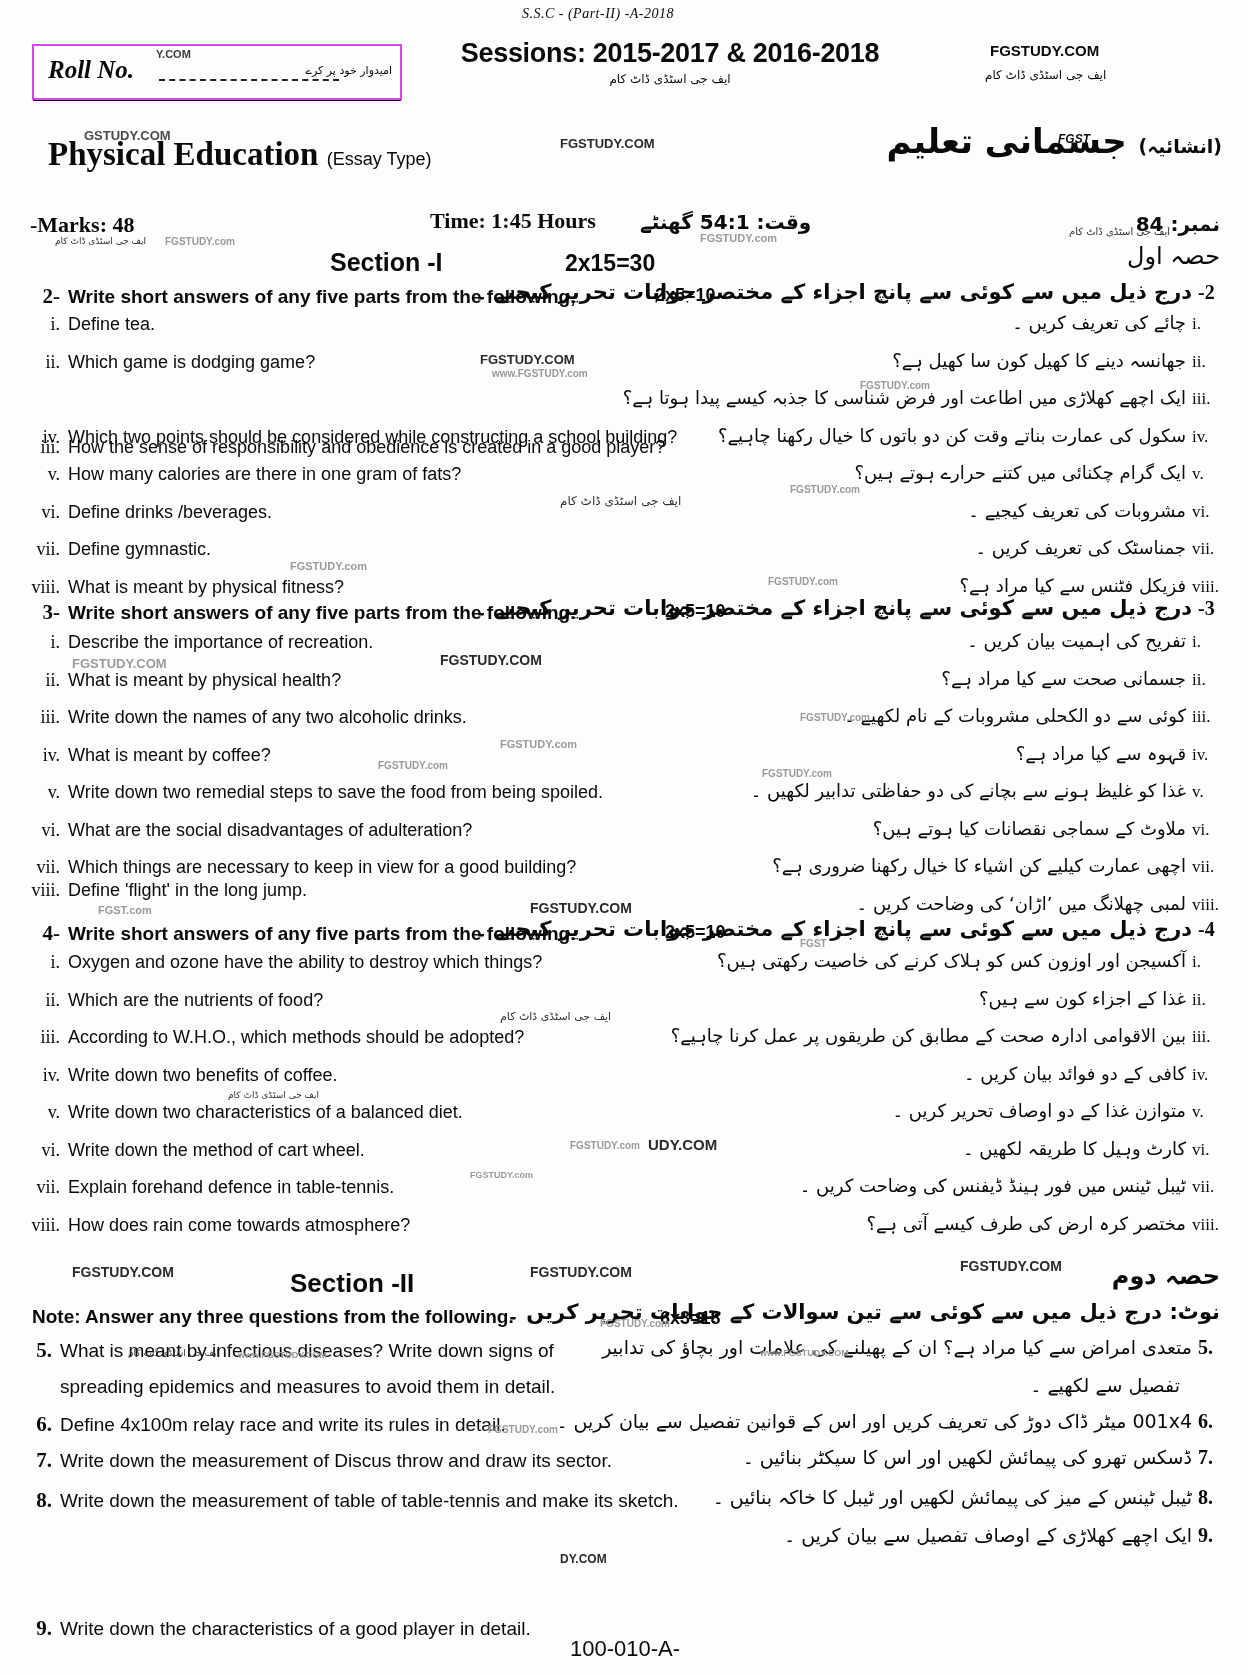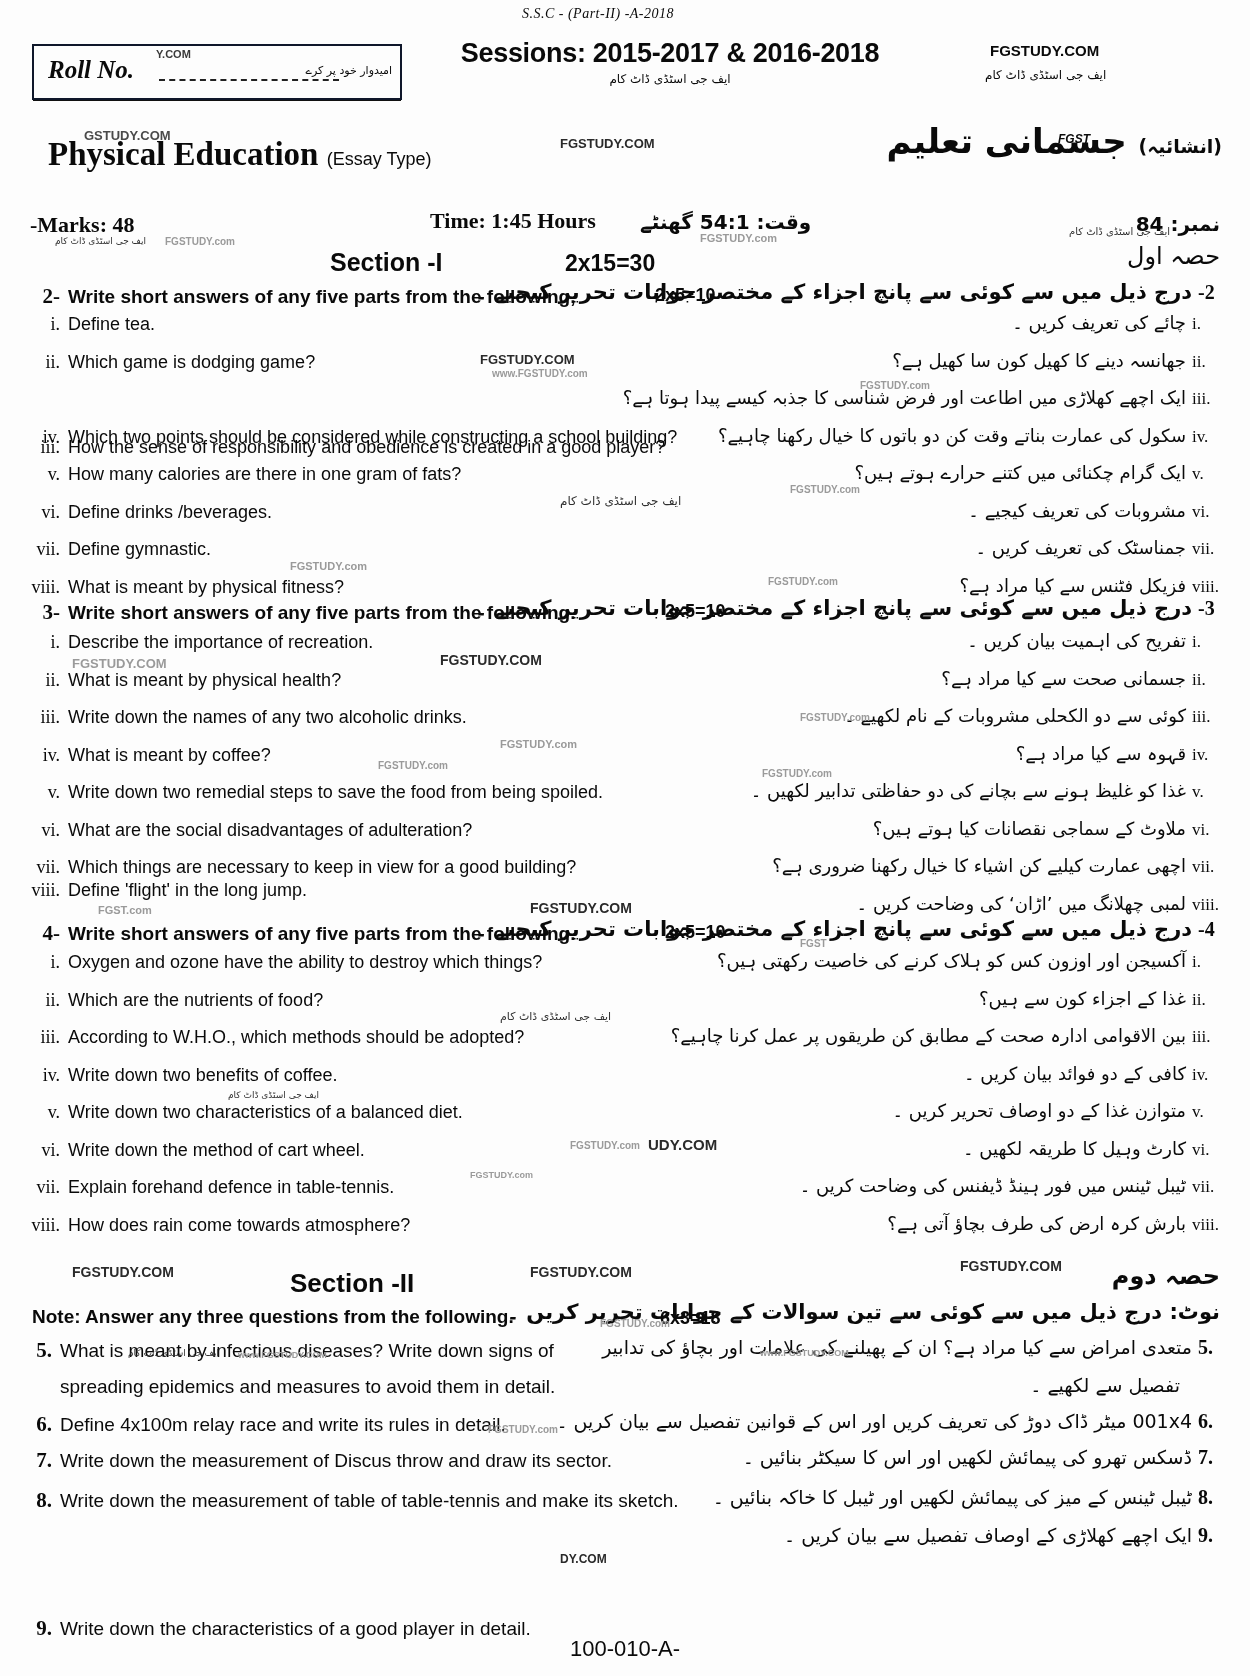--- a/index.html
+++ b/index.html
@@ -38,21 +38,21 @@
     top: 6px; left: 0; width: 1196px;
     text-align: center;
     font-size: 14px;
     font-style: italic;
     font-family: "Liberation Serif", serif;
     letter-spacing: .5px;
   }
   #roll-box {
     top: 44px; left: 32px;
     width: 366px; height: 52px;
-    border: 2px solid #0f172a;
+    border: 2px solid #d946ef;
     box-shadow: 0 2px 0 -1px #111;
   }
   #roll-box .inner {
     position: relative;
     width: 100%; height: 100%;
   }
   #roll-label {
     position: absolute;
     left: 14px; top: 10px;
     font-size: 25px;
@@ -398,21 +398,21 @@
       <div class="abs item-ur urdu" style="right: 28px; top: 1025px;"><span class="rn-ur">iii.</span><span>بین الاقوامی ادارہ صحت کے مطابق کن طریقوں پر عمل کرنا چاہیے؟</span></div>
       <div class="abs item-en" style="left: 26px; top: 1064.5px;"><span class="rn-en">iv.</span><span>Write down two benefits of coffee.</span></div>
       <div class="abs item-ur urdu" style="right: 28px; top: 1062.5px;"><span class="rn-ur">iv.</span><span>کافی کے دو فوائد بیان کریں ۔</span></div>
       <div class="abs item-en" style="left: 26px; top: 1102px;"><span class="rn-en">v.</span><span>Write down two characteristics of a balanced diet.</span></div>
       <div class="abs item-ur urdu" style="right: 28px; top: 1100px;"><span class="rn-ur">v.</span><span>متوازن غذا کے دو اوصاف تحریر کریں ۔</span></div>
       <div class="abs item-en" style="left: 26px; top: 1139.5px;"><span class="rn-en">vi.</span><span>Write down the method of cart wheel.</span></div>
       <div class="abs item-ur urdu" style="right: 28px; top: 1137.5px;"><span class="rn-ur">vi.</span><span>کارٹ وہیل کا طریقہ لکھیں ۔</span></div>
       <div class="abs item-en" style="left: 26px; top: 1177px;"><span class="rn-en">vii.</span><span>Explain forehand defence in table-tennis.</span></div>
       <div class="abs item-ur urdu" style="right: 28px; top: 1175px;"><span class="rn-ur">vii.</span><span>ٹیبل ٹینس میں فور ہینڈ ڈیفنس کی وضاحت کریں ۔</span></div>
       <div class="abs item-en" style="left: 26px; top: 1214.5px;"><span class="rn-en">viii.</span><span>How does rain come towards atmosphere?</span></div>
-      <div class="abs item-ur urdu" style="right: 28px; top: 1212.5px;"><span class="rn-ur">viii.</span><span>بارش کرہ ارض کی طرف بچاؤ آتی ہے؟</span></div>
+      <div class="abs item-ur urdu" style="right: 28px; top: 1212.5px;"><span class="rn-ur">viii.</span><span>مختصر کرہ ارض کی طرف کیسے آتی ہے؟</span></div>
     </div>
 
   <div class="abs" id="section2">Section -II</div>
   <div class="abs urdu" id="section2-urdu">حصہ دوم</div>
 
   <div class="abs" id="note-en">Note:  Answer any three questions from the following.</div>
   <div class="abs" id="note-marks">6x3=18</div>
   <div class="abs urdu" id="note-urdu">نوٹ: درج ذیل میں سے کوئی سے تین سوالات کے جوابات تحریر کریں ۔</div>
 
   <div id="section2-layer">

